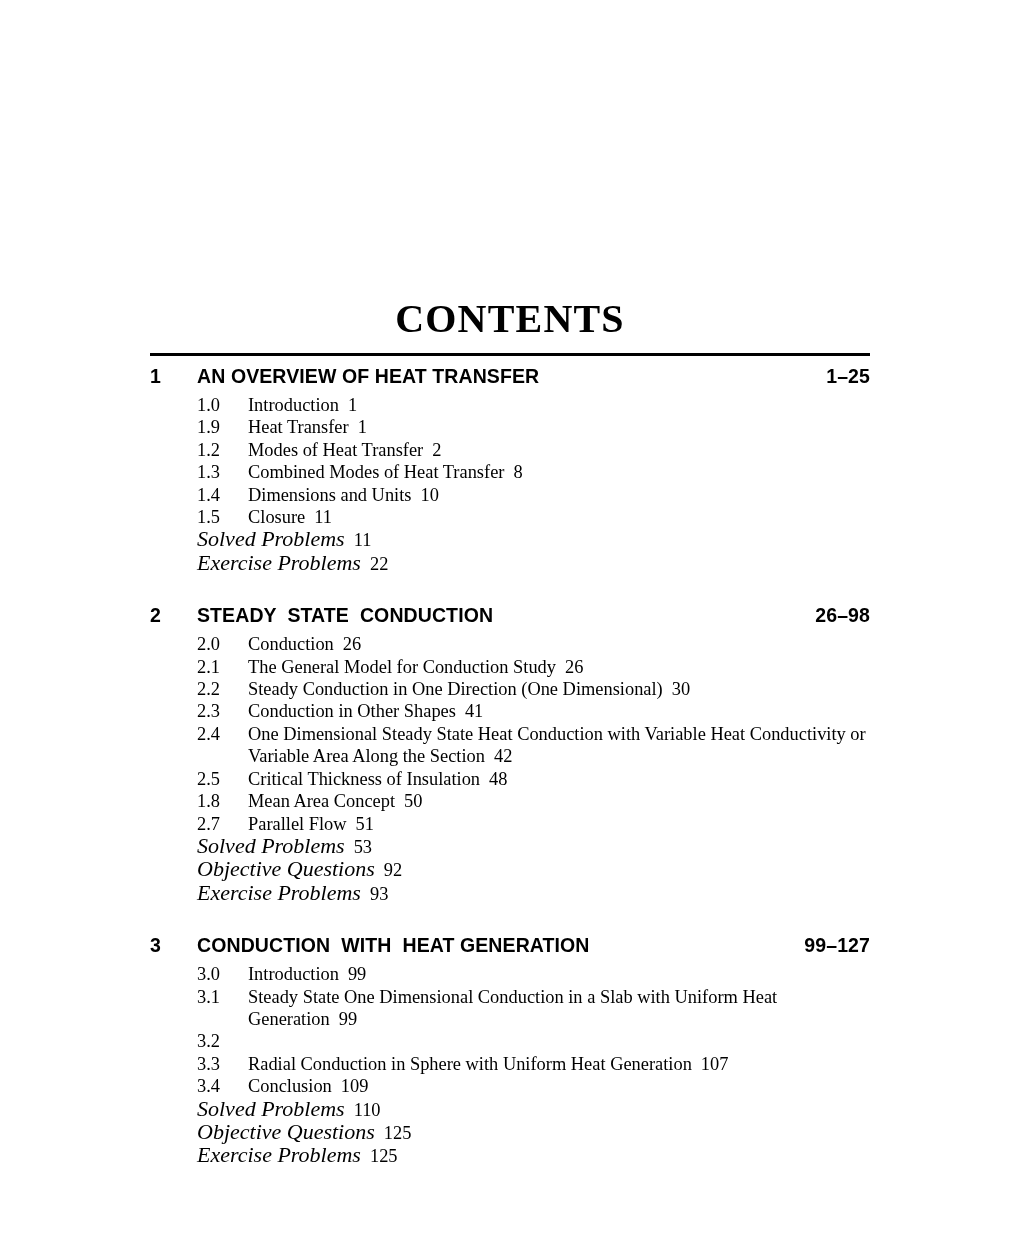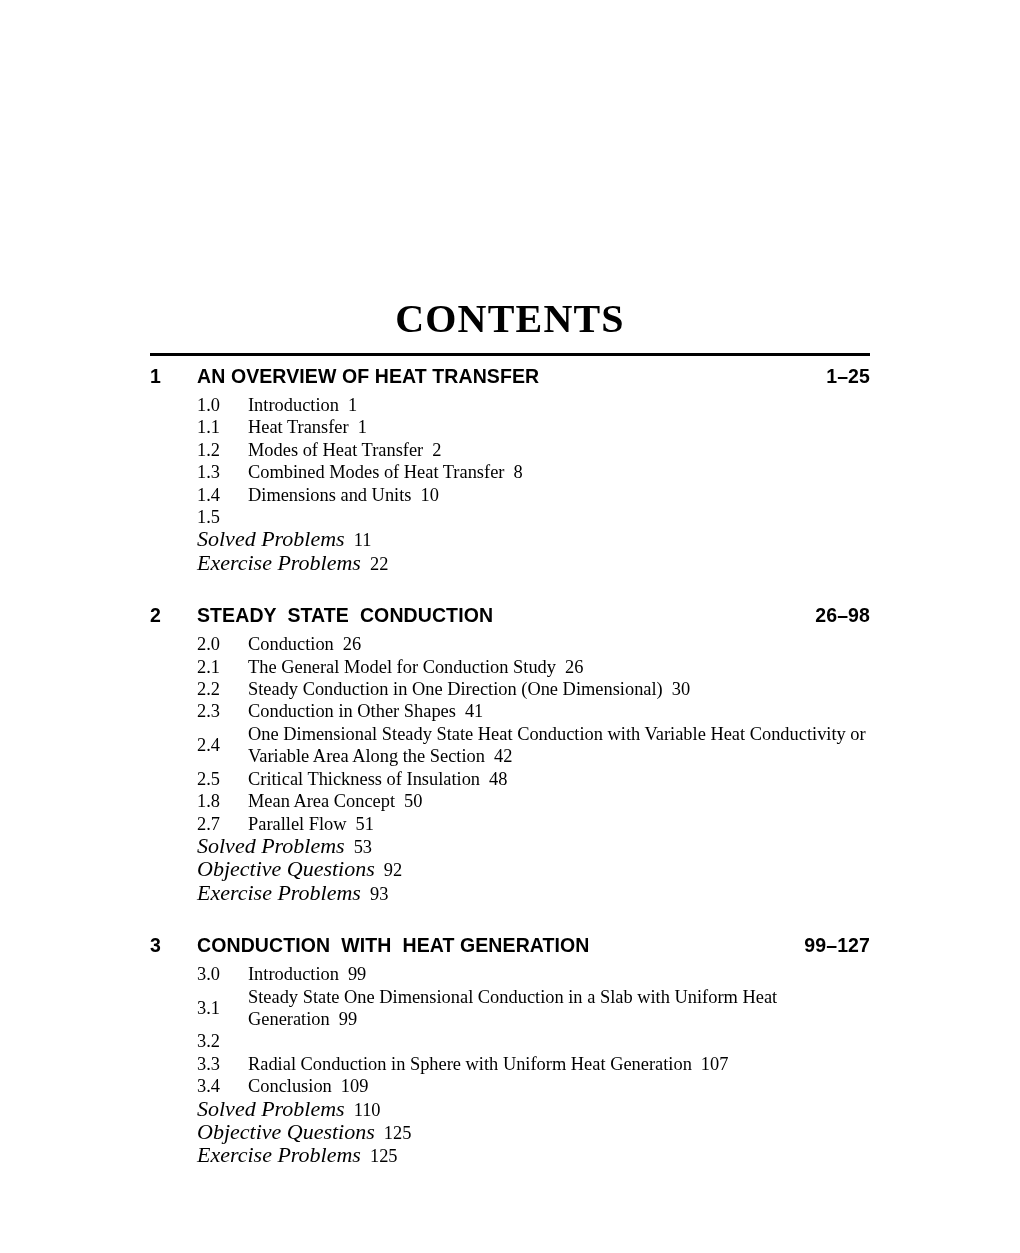--- a/index.html
+++ b/index.html
@@ -94,21 +94,21 @@
   }
 
   
   .sections {
     margin: 0;
     padding: 0;
     list-style: none;
   }
   .section-row {
     display: flex;
-    align-items: center;
+    align-items: flex-start;
     font-size: 18.4px;
     line-height: 22.4px;
     padding-left: 47px;
   }
   .section-num {
     flex: 0 0 51px;
     width: 51px;
   }
   .section-text {
     flex: 1 1 auto;
@@ -147,37 +147,38 @@
           <span class="chapter-num">1</span>
           <span class="chapter-title">AN OVERVIEW OF HEAT TRANSFER</span>
           <span class="chapter-pages">1–25</span>
         </div>
         <ul class="sections">
           <li class="section-row">
             <span class="section-num">1.0</span>
             <span class="section-text"><span>Introduction</span><span class="pg">1</span></span>
           </li>
           <li class="section-row">
-            <span class="section-num">1.1</span>
+            <span class="section-num">1.9</span>
             <span class="section-text"><span>Heat Transfer</span><span class="pg">1</span></span>
           </li>
           <li class="section-row">
             <span class="section-num">1.2</span>
             <span class="section-text"><span>Modes of Heat Transfer</span><span class="pg">2</span></span>
           </li>
           <li class="section-row">
             <span class="section-num">1.3</span>
             <span class="section-text"><span>Combined Modes of Heat Transfer</span><span class="pg">8</span></span>
           </li>
           <li class="section-row">
             <span class="section-num">1.4</span>
             <span class="section-text"><span>Dimensions and Units</span><span class="pg">10</span></span>
           </li>
           <li class="section-row">
             <span class="section-num">1.5</span>
+            <span class="section-text"><span>Closure</span><span class="pg">11</span></span>
           </li>
         </ul>
         <div class="extra-row"><span class="lbl">Solved Problems</span><span class="pg">11</span></div>
         <div class="extra-row"><span class="lbl">Exercise Problems</span><span class="pg">22</span></div>
       </div>
       <div class="chapter gap">
         <div class="chapter-head">
           <span class="chapter-num">2</span>
           <span class="chapter-title">STEADY  STATE  CONDUCTION</span>
           <span class="chapter-pages">26–98</span>

